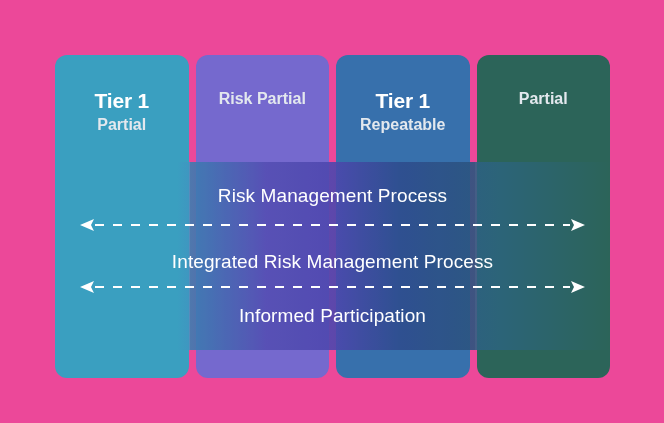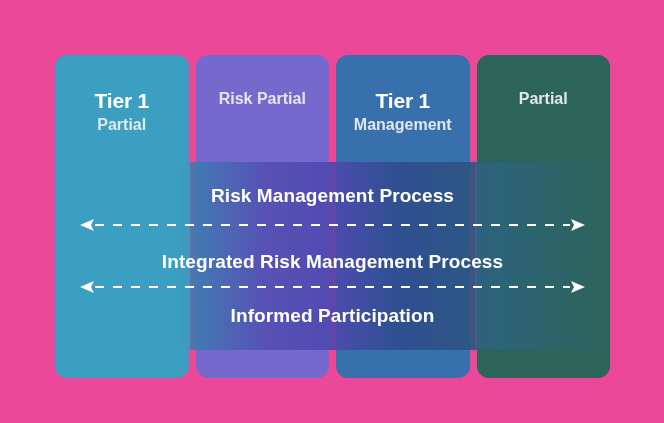--- a/index.html
+++ b/index.html
@@ -94,21 +94,21 @@
   }
 
   
   .band-label {
     position: absolute;
     left: 55px;
     width: 555px;
     text-align: center;
     color: #ffffff;
     font-size: 19px;
-    font-weight: bold;
+    font-weight: normal;
     letter-spacing: 0.1px;
   }
   #label-rmp   { top: 185px; }
   #label-irmp  { top: 251px; }
   #label-ep    { top: 305px; }
 
   .arrow-row {
     position: absolute;
     left: 80px;
     width: 505px;
@@ -135,21 +135,21 @@
 
     <div class="tier-col" id="tier-col-1" style="background: rgb(117, 105, 206);">
       <div class="tier-head">
         <span class="tier-sub">Risk Partial</span>
       </div>
     </div>
 
     <div class="tier-col" id="tier-col-2" style="background: rgb(55, 112, 172);">
       <div class="tier-head">
         <span class="tier-title">Tier 1</span>
-        <span class="tier-sub">Management</span>
+        <span class="tier-sub">Repeatable</span>
       </div>
     </div>
 
     <div class="tier-col" id="tier-col-3" style="background: rgb(44, 100, 89);">
       <div class="tier-head">
         <span class="tier-sub">Partial</span>
       </div>
     </div>
 
   </div>

